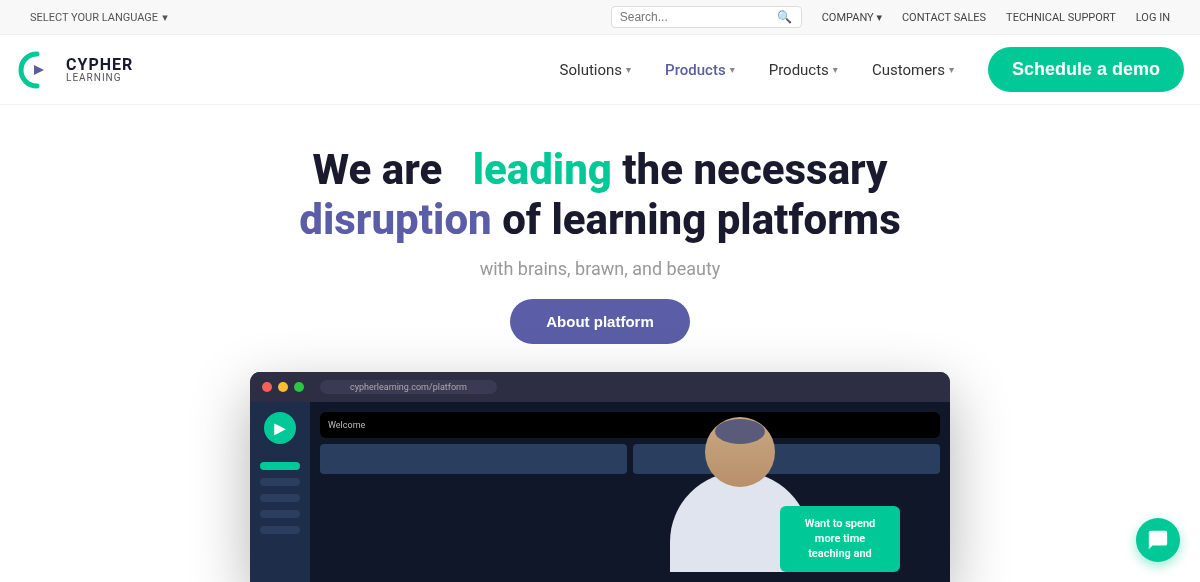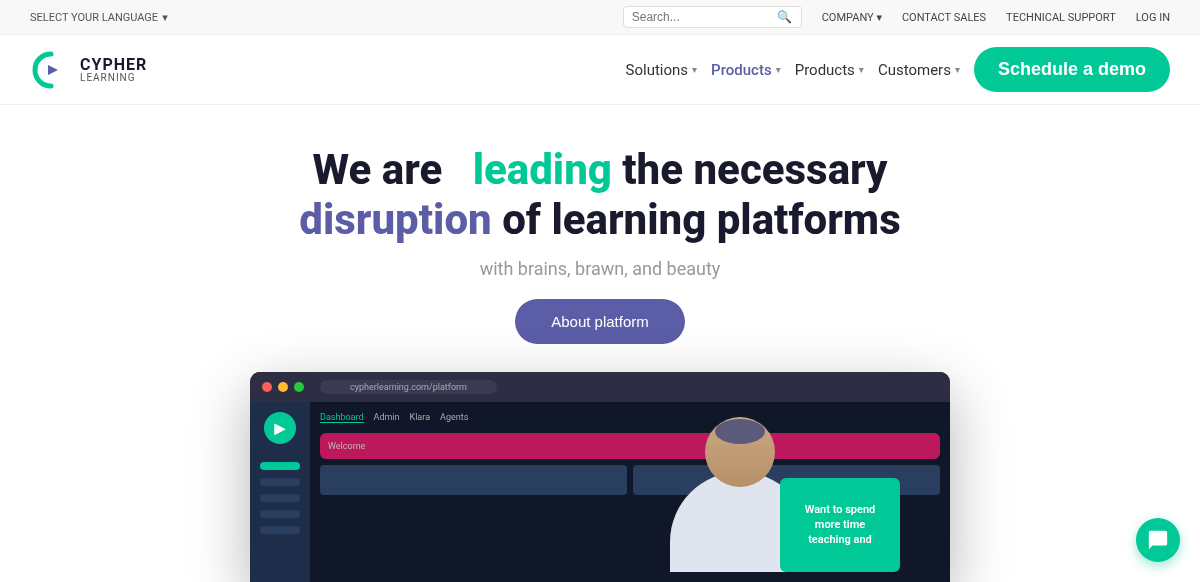--- a/index.html
+++ b/index.html
@@ -33,21 +33,21 @@
       align-items: center;
       gap: 20px;
     }
     .search-wrapper {
       display: flex;
       align-items: center;
       background: #fff;
       border: 1px solid #ddd;
       border-radius: 4px;
       padding: 3px 8px;
-      gap: 6px;
+      gap: 18px;
     }
     .search-wrapper input {
       border: none;
       outline: none;
       font-size: 12px;
       color: #999;
       width: 140px;
       background: transparent;
     }
     .search-icon-svg {
@@ -60,21 +60,21 @@
       text-decoration: none;
       cursor: pointer;
       white-space: nowrap;
     }
 
     
     .main-nav {
       display: flex;
       align-items: center;
       justify-content: space-between;
-      padding: 12px 30px;
+      padding: 12px 16px;
       border-bottom: 1px solid #f0f0f0;
     }
     .logo-wrapper {
       display: flex;
       align-items: center;
       gap: 8px;
     }
     .logo-icon {
       width: 42px;
       height: 42px;
@@ -92,21 +92,21 @@
     }
     .logo-text-learning {
       font-size: 10px;
       color: #555;
       letter-spacing: 1px;
       text-transform: uppercase;
     }
     .main-menu {
       display: flex;
       align-items: center;
-      gap: 14px;
+      gap: 34px;
     }
     .main-menu-item {
       font-size: 15px;
       color: #333;
       cursor: pointer;
       display: flex;
       align-items: center;
       gap: 4px;
       text-decoration: none;
     }
@@ -155,21 +155,21 @@
       color: #999;
       margin-bottom: 20px;
     }
     .about-btn {
       background: #5b5ea6;
       color: #fff;
       border: none;
       border-radius: 30px;
       padding: 14px 36px;
       font-size: 15px;
-      font-weight: 400;
+      font-weight: 700;
       cursor: pointer;
       margin-bottom: 28px;
     }
 
     
     .preview-wrapper {
       position: relative;
       width: 700px;
       margin: 0 auto;
       height: 210px;
@@ -234,41 +234,41 @@
       gap: 10px;
       margin-bottom: 10px;
     }
     .mock-tab {
       font-size: 9px;
       color: #aaa;
       cursor: pointer;
     }
     .mock-tab.active-tab { color: #00c896; border-bottom: 1px solid #00c896; }
     .mock-card {
-      background: #be185d;
+      background: #000000;
       border-radius: 6px;
       padding: 8px;
       display: flex;
       align-items: center;
       gap: 10px;
       margin-bottom: 6px;
     }
     .mock-card-text {
       font-size: 9px;
       color: #bbb;
     }
     .cta-overlay {
       position: absolute;
       bottom: 10px;
       right: 50px;
       background: #00c896;
       color: #fff;
       font-size: 11px;
       font-weight: 600;
-      padding: 24px 14px;
+      padding: 10px 14px;
       border-radius: 6px;
       line-height: 1.4;
       max-width: 120px;
     }
 
     
     .chat-widget {
       position: fixed;
       bottom: 20px;
       right: 20px;
@@ -365,26 +365,20 @@
           <div style="width:32px;height:32px;background:#00c896;border-radius:50%;margin-bottom:10px;display:flex;align-items:center;justify-content:center;">
             <span style="color:#fff;font-size:14px;font-weight:bold;">▶</span>
           </div>
           <div class="sidebar-item-mock active-mock"></div>
           <div class="sidebar-item-mock"></div>
           <div class="sidebar-item-mock"></div>
           <div class="sidebar-item-mock"></div>
           <div class="sidebar-item-mock"></div>
         </div>
         <div class="main-content-mock">
-          <div class="mock-tabs">
-            <span class="mock-tab active-tab">Dashboard</span>
-            <span class="mock-tab">Admin</span>
-            <span class="mock-tab">Klara</span>
-            <span class="mock-tab">Agents</span>
-          </div>
           <div class="mock-card">
             <span class="mock-card-text">Welcome</span>
           </div>
           <div style="display:flex;gap:6px;margin-top:4px;">
             <div style="flex:1;height:30px;background:#2a3f5f;border-radius:4px;"></div>
             <div style="flex:1;height:30px;background:#2a3f5f;border-radius:4px;"></div>
           </div>
         </div>
 
         <div style="position:absolute;right:120px;bottom:0;width:180px;height:175px;overflow:hidden;">

